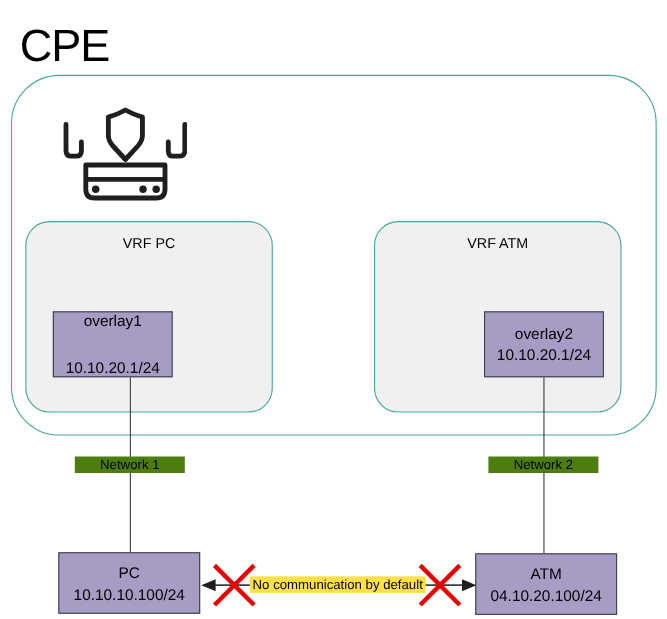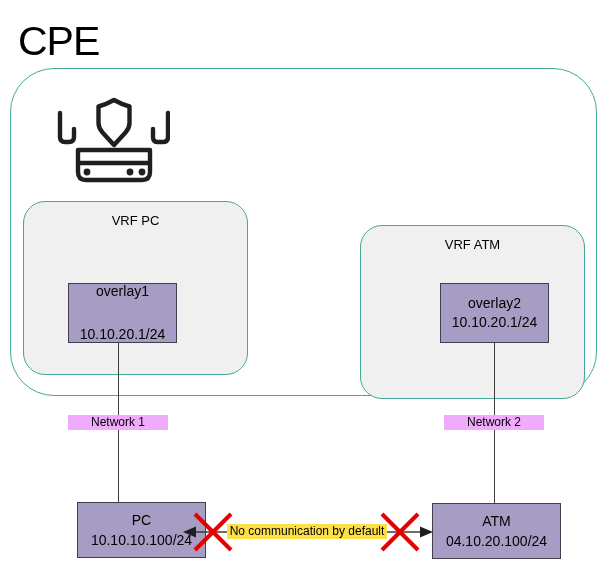--- a/index.html
+++ b/index.html
@@ -46,21 +46,21 @@
     position: absolute;
     top: 201px;
     width: 225px;
     height: 174px;
     background: #f0f0f0;
     border: 1.4px solid #42a897;
     border-radius: 22px;
     padding-left: 44px;
   }
   .vrf-pc  { left: 23px; }
-  .vrf-atm { left: 360px; margin-top: 24px; }
+  .vrf-atm { left: 340px; }
 
   .vrf-label {
     position: absolute;
     top: 11px;
     left: 0;
     width: 100%;
     text-align: center;
     font-size: 13px;
     color: #000000;
   }
@@ -72,44 +72,44 @@
     display: flex;
     flex-direction: column;
     align-items: center;
     justify-content: center;
     text-align: center;
     font-size: 14px;
     line-height: 19px;
     color: #000000;
   }
   .overlay-node { width: 109px; height: 60px; top: 283px; }
-  #overlay1 { left: 68px; gap: 24px; }
+  #overlay1 { left: 48px; gap: 24px; }
   #overlay2 { left: 440px; }
 
   .host-node { width: 129px; height: 56px; line-height: 20px; }
-  #host-pc  { left: 53px;  top: 502px; margin-left: 24px; }
+  #host-pc  { left: 53px;  top: 502px; }
   #host-atm { left: 432px; top: 503px; text-align: center; }
 
   .vline {
     position: absolute;
     width: 1.4px;
     background: #3c3c3c;
   }
   #vline1 { left: 118px; top: 343px; height: 159px; }
   #vline2 { left: 494px; top: 343px; height: 160px; }
 
   .net-label {
     position: absolute;
     top: 415px;
     width: 100px;
     text-align: center;
     font-size: 12px;
     line-height: 15px;
     color: #000000;
-    background: #f0abfc;
+    background: #4d7c0f;
   }
   #net1-label { left: 68px; }
   #net2-label { left: 444px; }
 
   #arrow-svg {
     position: absolute;
     left: 180px;
     top: 508px;
     width: 256px;
     height: 48px;

